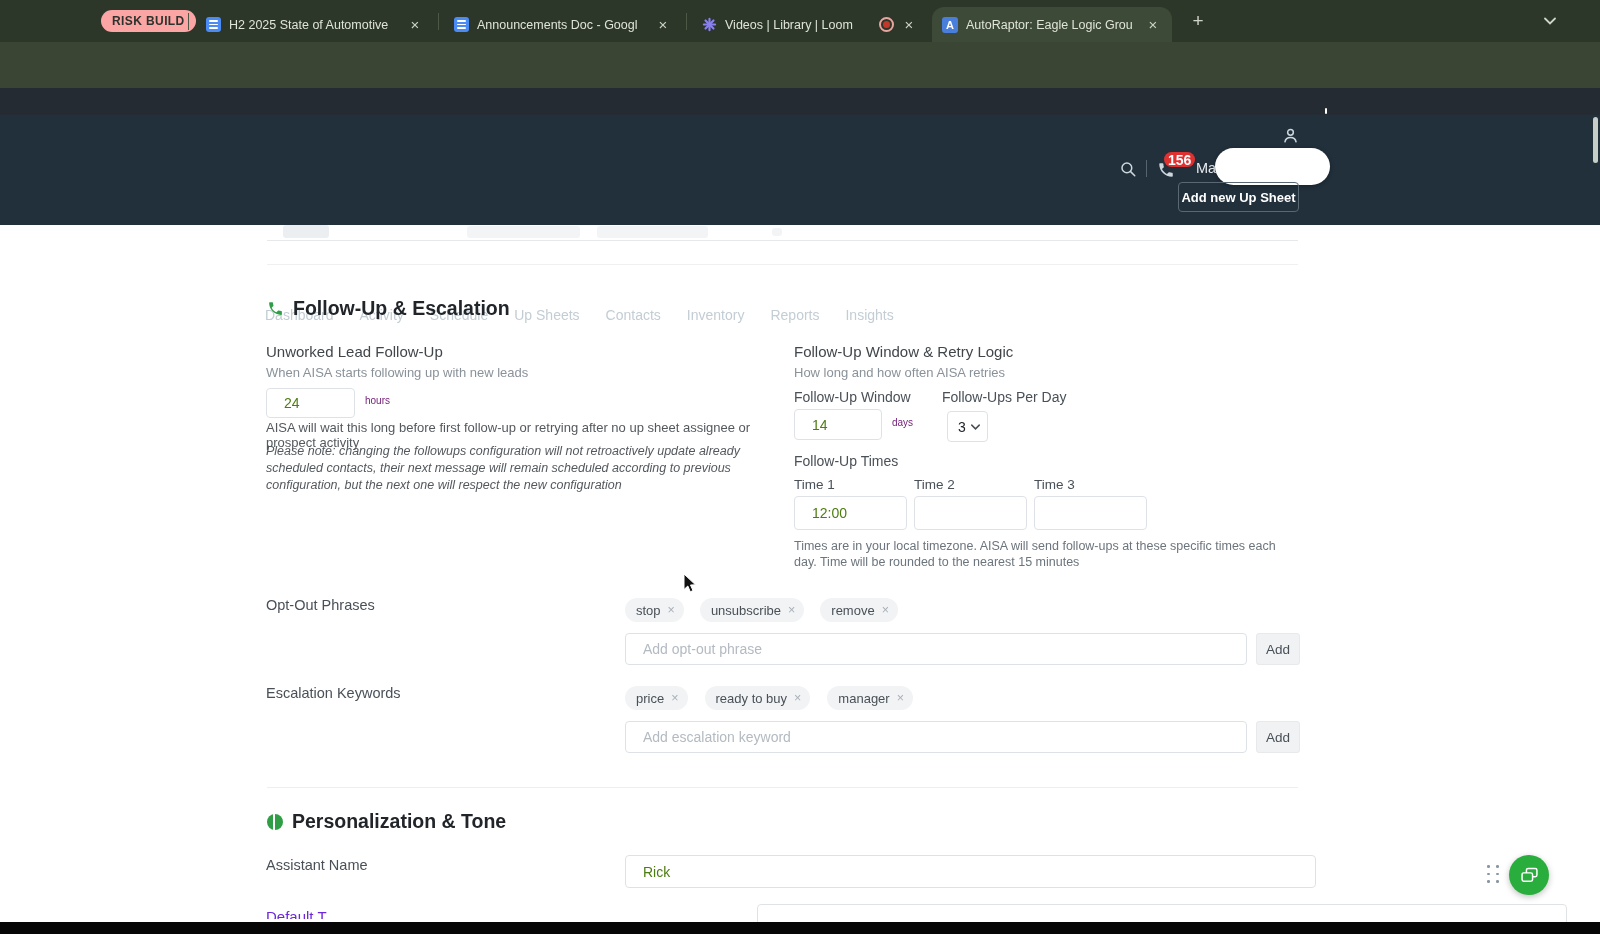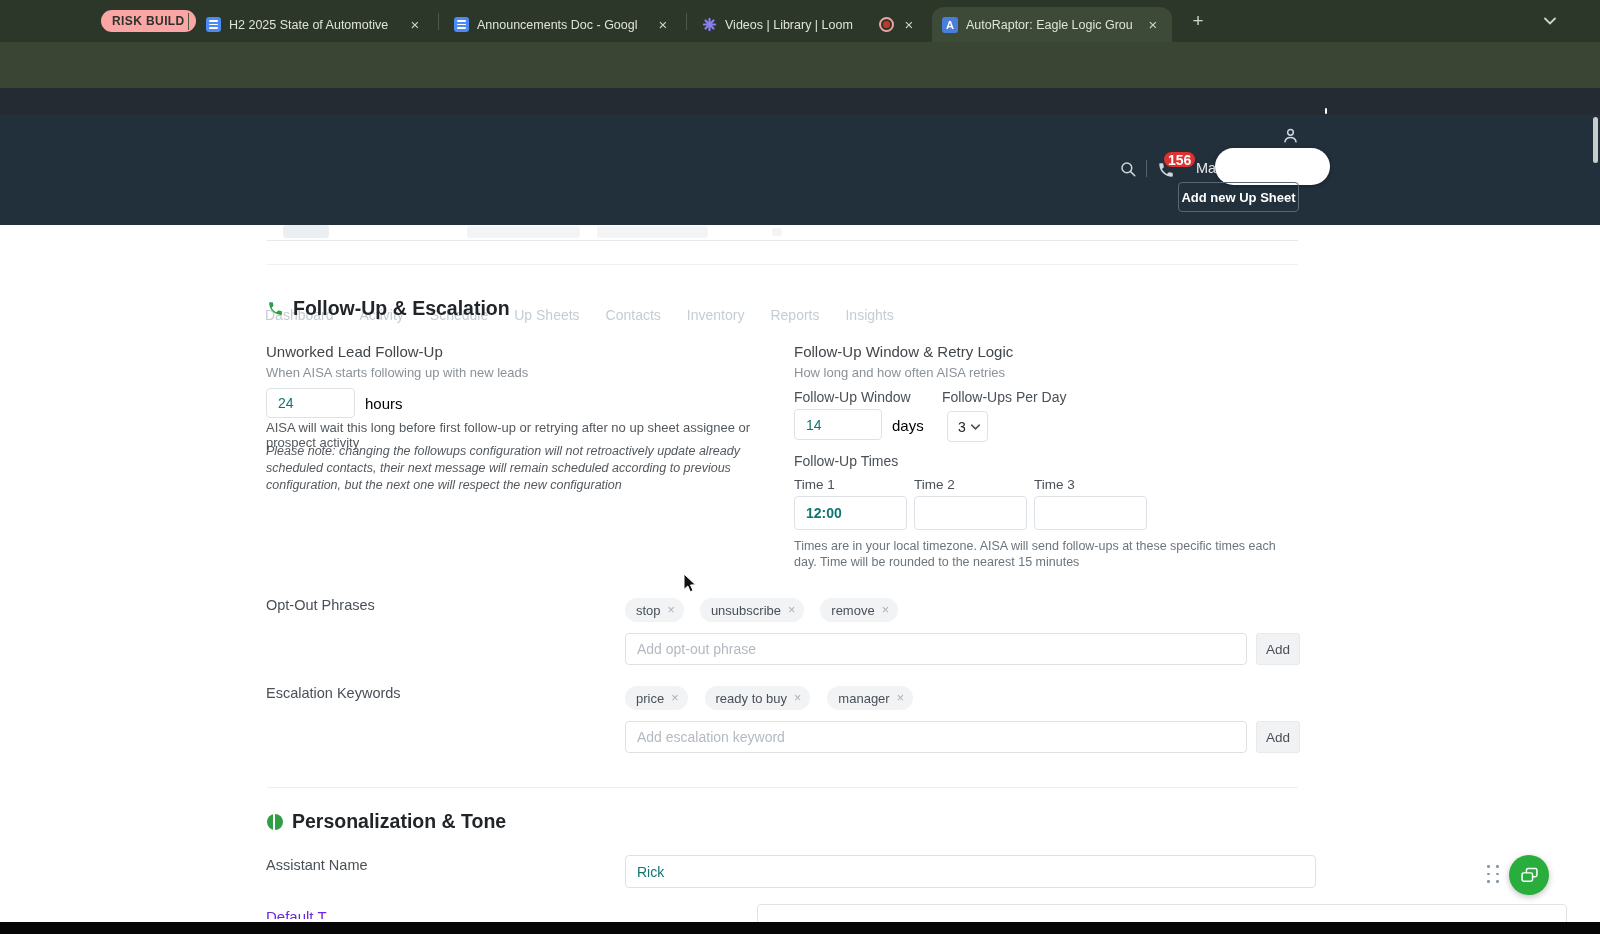--- a/index.html
+++ b/index.html
@@ -58,23 +58,23 @@
   
   .clip-box { position:absolute; background:#f2f4f6; border-radius:3px; }
   .hline { position:absolute; height:1px; background:#e6e8ea; }
 
   .section-title { position:absolute; font-size:19.5px; font-weight:bold; color:#212529; display:flex; align-items:center; gap:9px; }
   .lbl { position:absolute; font-size:15px; color:#41464b; }
   .sublbl { position:absolute; font-size:13px; color:#8a9299; }
   .fldlbl { position:absolute; font-size:14px; color:#495057; }
   .helper { position:absolute; font-size:13px; color:#54595e; }
   .note { position:absolute; font-size:12.5px; font-style:italic; color:#54595e; line-height:17px; }
-  .inp { position:absolute; border:1px solid #dee2e6; border-radius:4px; font-size:14px; color:#0f766e; padding:0 11px; font-family:"Liberation Sans",sans-serif; background:#fff; outline:none; }
+  .inp { position:absolute; border:1px solid #dee2e6; border-radius:4px; font-size:14px; color:#4d7c0f; padding:0 17px; font-family:"Liberation Sans",sans-serif; background:#fff; outline:none; }
   .inp::placeholder { color:#b3bac1; }
-  .unit { position:absolute; font-size:15px; color:#000000; }
+  .unit { position:absolute; font-size:10px; color:#701a75; }
   .selectbox { position:absolute; border:1px solid #dee2e6; border-radius:4px; display:flex; align-items:center; justify-content:space-between; padding:0 7px 0 10px; font-size:14px; color:#212529; background:#fff; }
   .tagrow { position:absolute; display:flex; }
   .tag { height:24px; background:#f1f3f5; border-radius:12px; display:flex; align-items:center; padding:0 9px 0 11px; font-size:13px; color:#495057; gap:7px; }
   .tag-x { color:#a9b0b7; font-size:12.5px; cursor:default; }
   .addbtn { position:absolute; width:44px; height:32px; background:#f1f2f4; border:1px solid #e7e9eb; border-radius:3px; color:#495057; font-size:13.5px; font-family:"Liberation Sans",sans-serif;text-align:center; }
 
   .pers-icon { width:16px; height:16px; background:#2f9e44; border-radius:50%; position:relative; }
   .pers-icon::after { content:""; position:absolute; left:6px; top:0; width:2px; height:16px; background:#fff; }
 
   .chat-fab { position:absolute; left:1509px; top:855px; width:40px; height:40px; background:#29ad3c; border-radius:50%; display:flex; align-items:center; justify-content:center; box-shadow:0 2px 6px rgba(0,0,0,.25); }
@@ -286,21 +286,21 @@
   <div class="selectbox" style="left:947px;top:411px;width:41px;height:31px">
     <span>3</span>
     <svg width="9" height="6" viewBox="0 0 12 8">
         <polyline points="1,1.5 6,6.5 11,1.5" fill="none" stroke="#495057" stroke-width="2" stroke-linecap="round"></polyline>
       </svg>
   </div>
   <div class="fldlbl" style="left:794px;top:453px">Follow-Up Times</div>
   <div class="fldlbl" style="left:794px;top:477px;font-size:13.5px">Time 1</div>
   <div class="fldlbl" style="left:914px;top:477px;font-size:13.5px">Time 2</div>
   <div class="fldlbl" style="left:1034px;top:477px;font-size:13.5px">Time 3</div>
-  <input class="inp" style="left: 794px; top: 496px; width: 113px; height: 34px; font-weight: bold;" value="12:00">
+  <input class="inp" style="left: 794px; top: 496px; width: 113px; height: 34px;" value="12:00">
   <input class="inp" style="left: 914px; top: 496px; width: 113px; height: 34px;">
   <input class="inp" style="left: 1034px; top: 496px; width: 113px; height: 34px;">
   <div class="helper" style="left:794px;top:539px;width:487px;font-size:12.5px;color:#6c757d;line-height:15.5px">Times are in your local timezone. AISA will send follow-ups at these specific times each day. Time will be rounded to the nearest 15 minutes</div>
 
   <div class="fldlbl" style="left:266px;top:597px;font-size:14.5px">Opt-Out Phrases</div>
   <div class="tagrow" style="left:625px;top:598px;gap:16px">
     <span class="tag">
         <span>stop</span>
         <span class="tag-x">×</span>
       </span>

